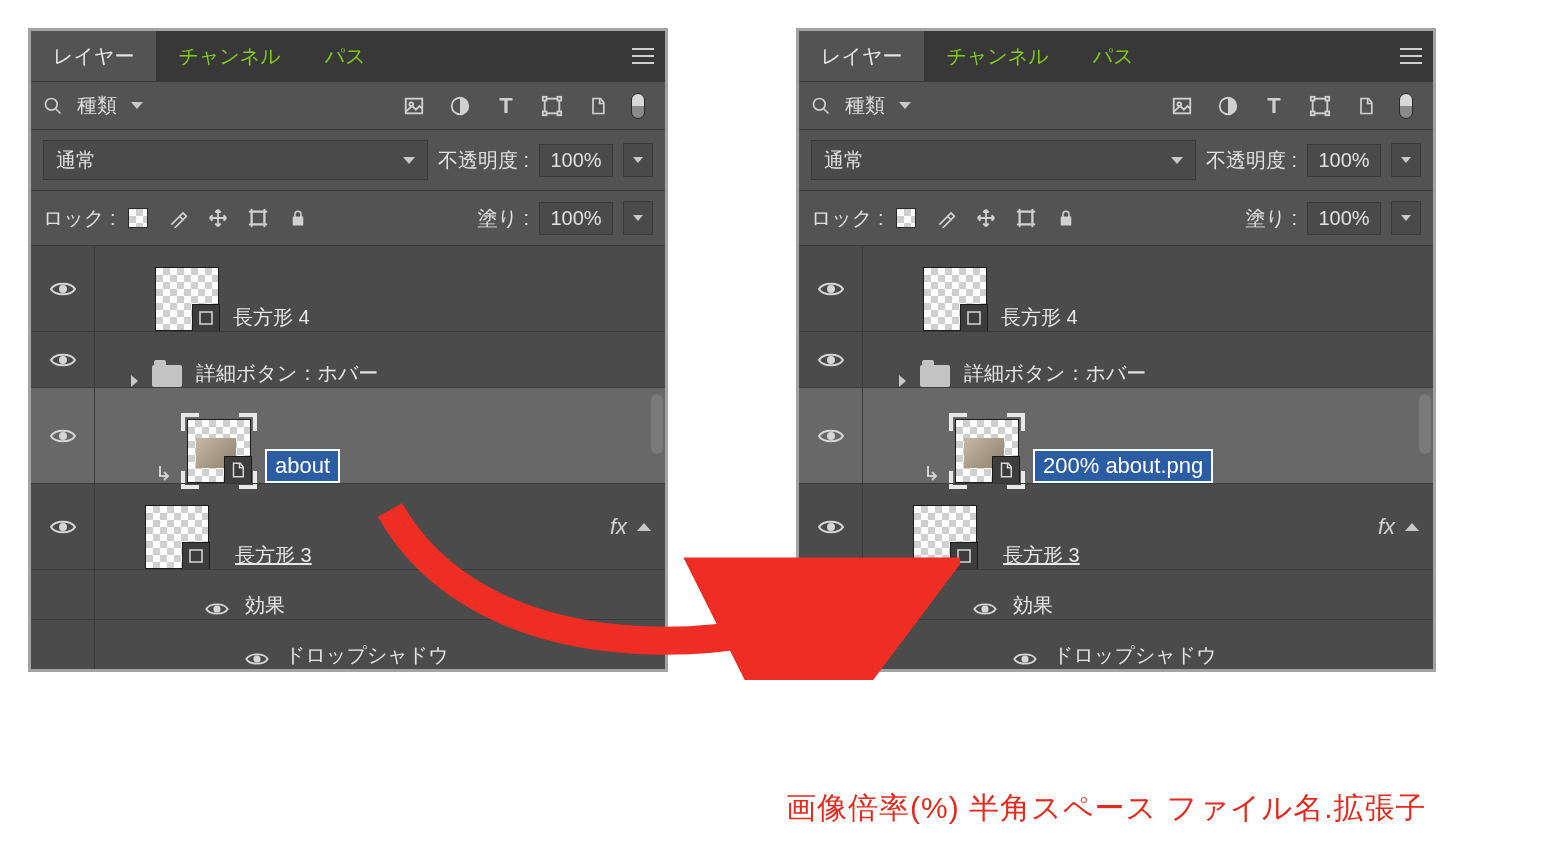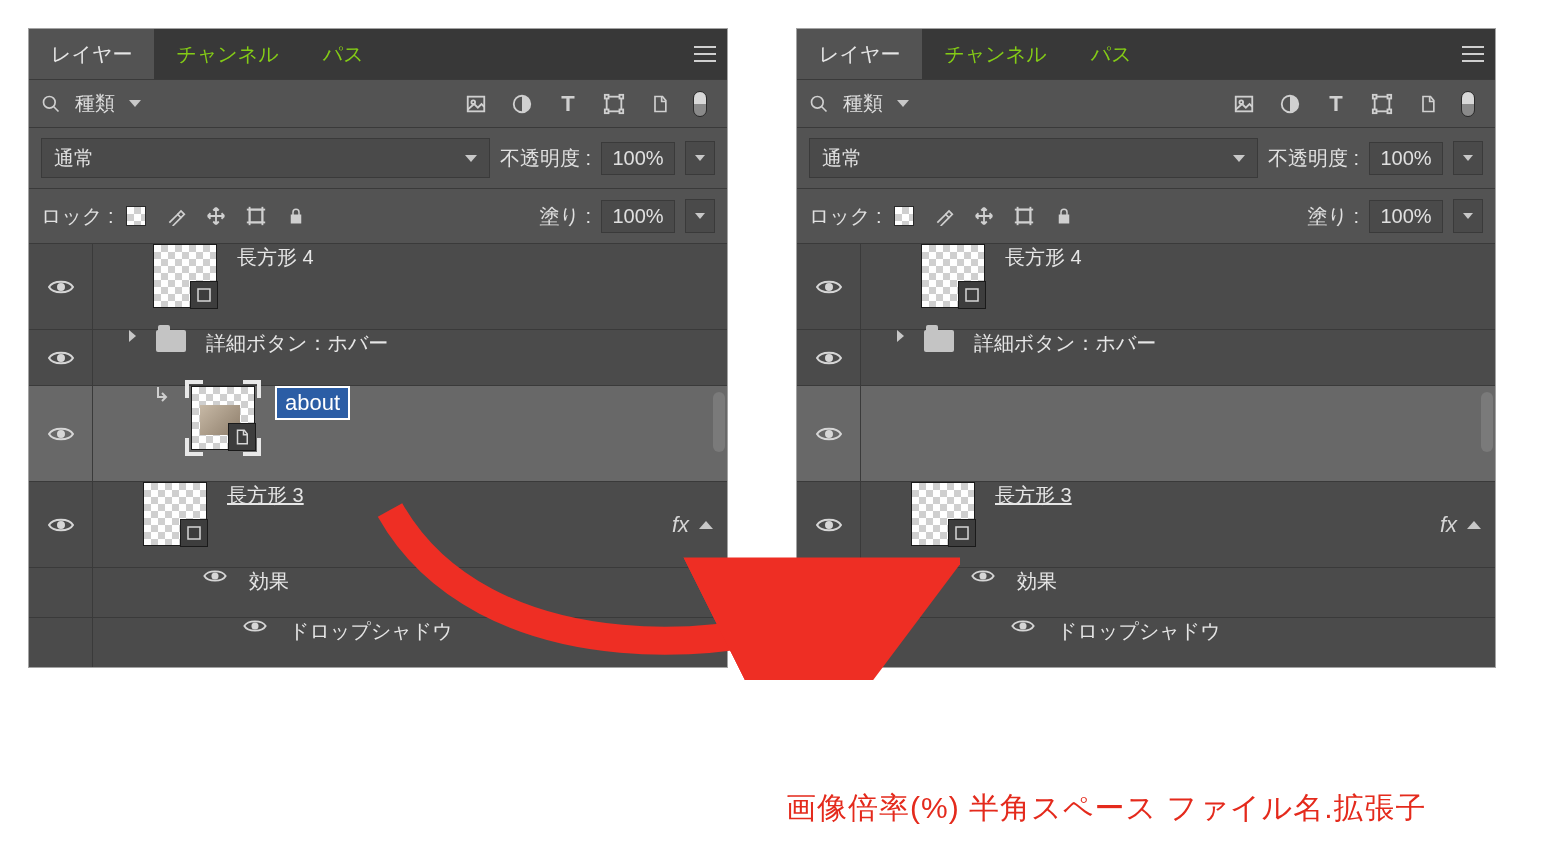--- a/index.html
+++ b/index.html
@@ -5,23 +5,23 @@
   * { box-sizing: border-box; margin: 0; padding: 0; }
   body {
     background: #ffffff;
     font-family: "Hiragino Kaku Gothic Pro", "Yu Gothic", "Meiryo", sans-serif;
     width: 1546px;
     height: 848px;
     position: relative;
   }
   .panel {
     position: absolute;
-    width: 700px;
+    width: 640px;
     background: #535353;
-    border: 1px solid #a3a3a3;
+    border: 3px solid #a3a3a3;
   }
   .panel-left { left: 28px; top: 28px; }
   .panel-right { left: 796px; top: 28px; }
 
   .tabs {
     display: flex;
     align-items: center;
     height: 50px;
     background: #383838;
   }
@@ -162,23 +162,23 @@
     border-right:1px solid #3a3a3a;
     height:100%;
   }
   .eye {
     width:26px;height:18px;position:relative;
   }
   .eye svg{display:block;}
   .content-col {
     flex:1;
     display:flex;
-    align-items:flex-start;
+    align-items:flex-end;
     padding-left: 14px;
-    gap: 20px;
+    gap: 14px;
     height:100%;
   }
   .indent-1 { padding-left: 60px !important; }
   .indent-2 { padding-left: 110px !important; }
   .indent-3 { padding-left: 150px !important; }
 
   .checker {
     background-image:
       linear-gradient(45deg,#cfcfcf 25%,transparent 25%,transparent 75%,#cfcfcf 75%),
       linear-gradient(45deg,#cfcfcf 25%,transparent 25%,transparent 75%,#cfcfcf 75%);
@@ -204,21 +204,21 @@
   }
   .bracket-corner {
     position:absolute;width:18px;height:18px;border:4px solid #e8e8e8;
   }
   .bc-tl{top:0;left:0;border-right:none;border-bottom:none;}
   .bc-tr{top:0;right:0;border-left:none;border-bottom:none;}
   .bc-bl{bottom:0;left:0;border-right:none;border-top:none;}
   .bc-br{bottom:0;right:0;border-left:none;border-top:none;}
 
   .layer-name { color:#e6e6e6; }
-  .layer-name.underline { text-decoration: underline; }
+  .layer-name.underline { text-decoration: underline; margin-left: 12px; }
   .rename-box {
     display:inline-block;
     background:#2b5da5;
     color:#ffffff;
     border:2px solid #fff;
     padding:2px 8px;
     font-size:22px;
   }
 
   .layer-row.selected { background:#686868; }
@@ -684,20 +684,46 @@
 
     <div class="layer-row selected" style="height:96px;">
       <div class="eye-col">
           <div class="eye">
             <svg viewBox="0 0 26 18" width="26" height="18" fill="none" stroke="#d6d6d6" stroke-width="2">
               <path d="M1 9 C5 2 21 2 25 9 C21 16 5 16 1 9 Z"></path>
               <circle cx="13" cy="9" r="3" fill="#d6d6d6"></circle>
             </svg>
           </div>
         </div>
+      <div class="content-col indent-1">
+        <div class="clip-arrow">
+          <svg width="16" height="20" viewBox="0 0 16 20" fill="none" stroke="#cfcfcf" stroke-width="2">
+              <path d="M4 2 V12 H12"></path>
+              <path d="M8 16 L12 12 L8 8"></path>
+            </svg>
+        </div>
+        <div style="position:relative;">
+          <div class="thumb64 checker">
+            <div style="position:absolute;left:8px;top:18px;width:40px;height:30px;background:linear-gradient(135deg,#c7b9a6,#8e7e6b);"></div>
+            <div class="thumb-mini-badge">
+              <svg width="18" height="18" viewBox="0 0 24 24" fill="none" stroke="#d6d6d6" stroke-width="2">
+                  <path d="M6 3 H15 L19 8 V21 H6 Z"></path>
+                  <path d="M14 3 V9 H19"></path>
+                </svg>
+            </div>
+          </div>
+          <div class="thumb-so-bracket">
+            <div class="bracket-corner bc-tl"></div>
+              <div class="bracket-corner bc-tr"></div>
+            <div class="bracket-corner bc-bl"></div>
+              <div class="bracket-corner bc-br"></div>
+          </div>
+        </div>
+        <span class="rename-box">200% about.png</span>
+      </div>
       <div class="scroll-nub" style="top:6px;height:60px;"></div>
     </div>
 
     <div class="layer-row">
       <div class="eye-col">
           <div class="eye">
             <svg viewBox="0 0 26 18" width="26" height="18" fill="none" stroke="#d6d6d6" stroke-width="2">
               <path d="M1 9 C5 2 21 2 25 9 C21 16 5 16 1 9 Z"></path>
               <circle cx="13" cy="9" r="3" fill="#d6d6d6"></circle>
             </svg>

